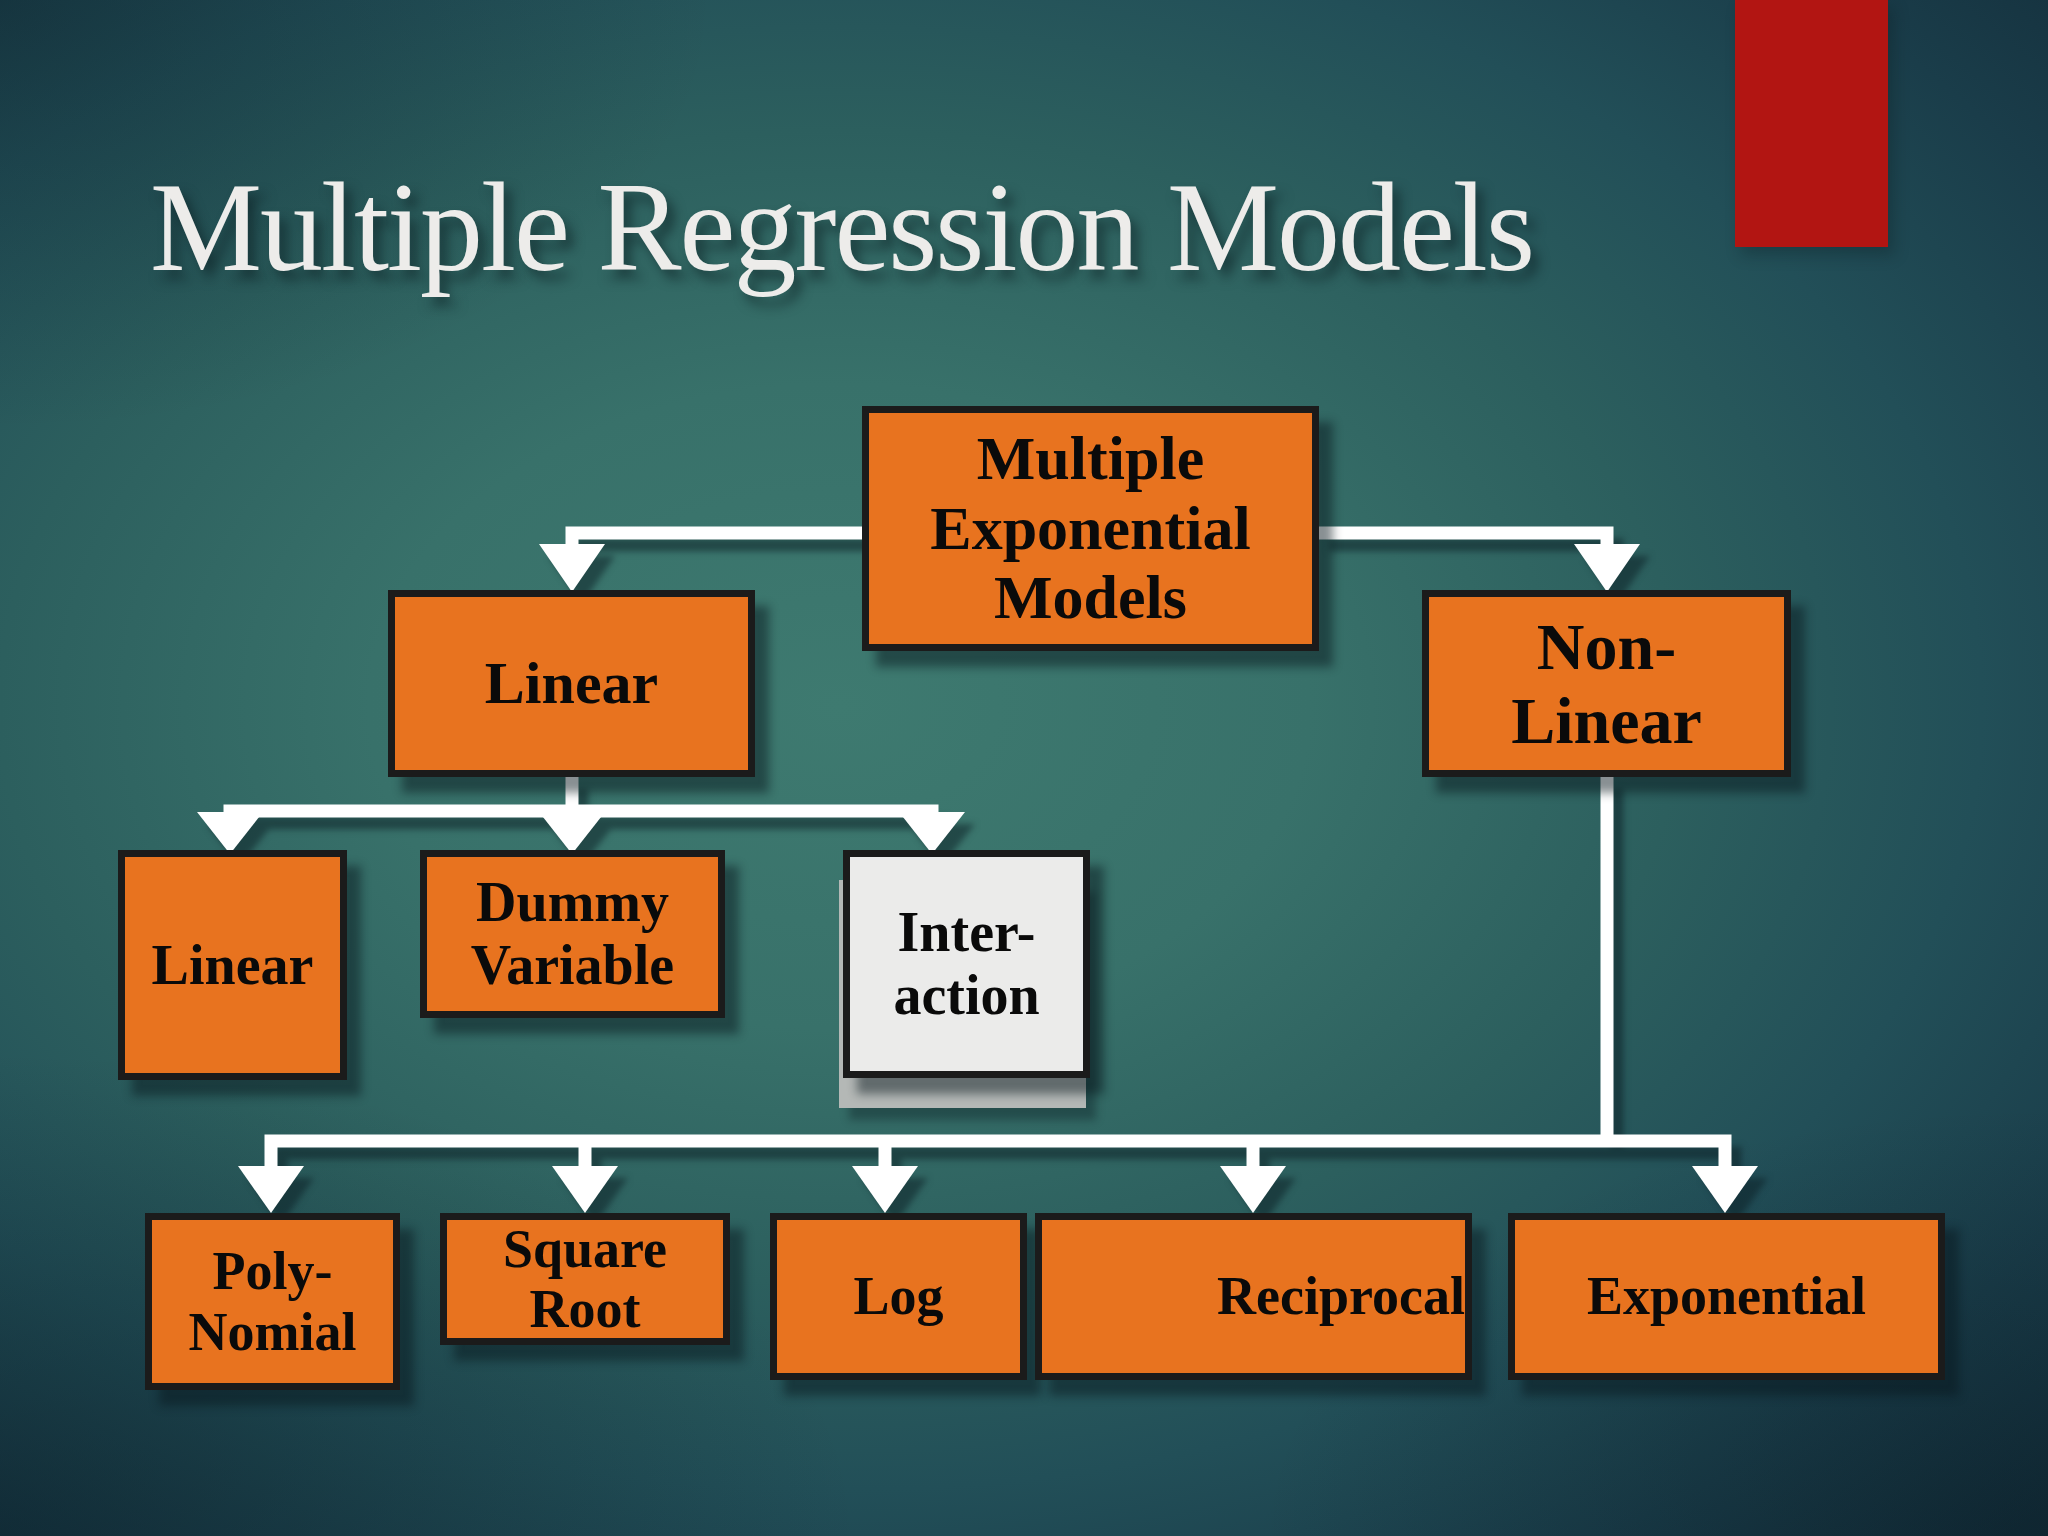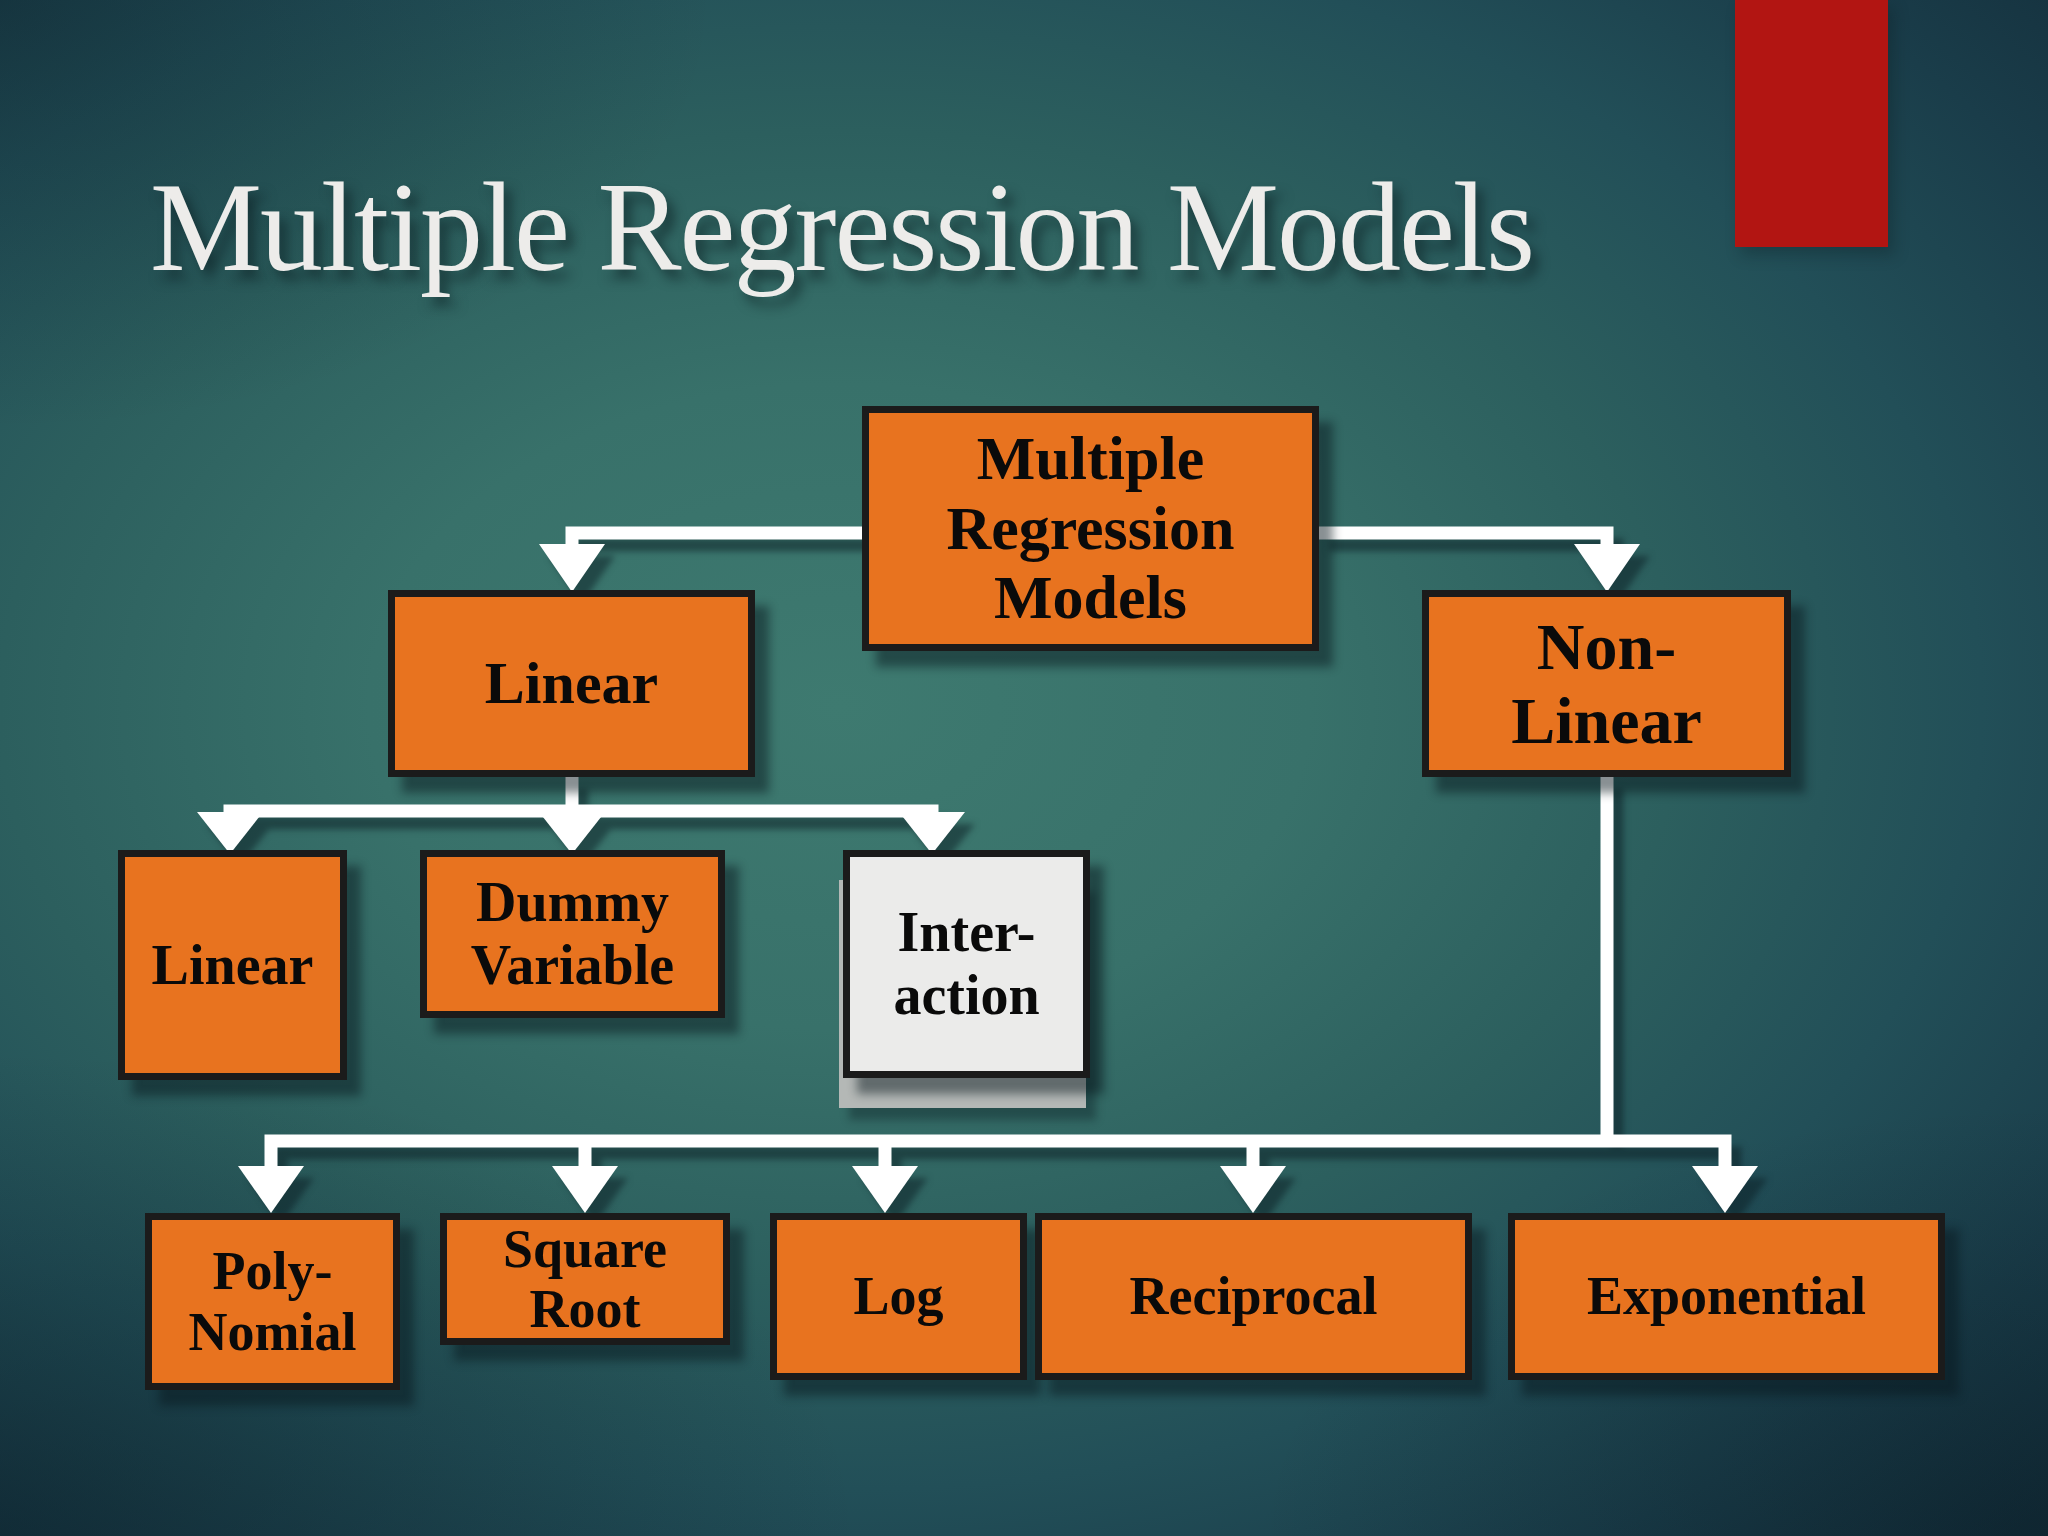--- a/index.html
+++ b/index.html
@@ -65,21 +65,21 @@
   .n-root       {left:862px; top:406px; width:457px;height:245px;font-size:62px;}
   .n-linear     {left:388px; top:590px; width:367px;height:187px;font-size:60px;}
   .n-nonlinear  {left:1422px;top:590px; width:369px;height:187px;font-size:66px;}
   .n-linear3    {left:118px; top:850px; width:229px;height:230px;font-size:56px;}
   .n-dummy      {left:420px; top:850px; width:305px;height:168px;font-size:56px;}
   .n-interaction{left:809px; top:850px; width:247px;height:228px;font-size:56px;}
   .g-interaction{left:839px; top:880px; width:247px;height:228px;}
   .n-poly       {left:145px; top:1213px;width:255px;height:177px;font-size:54px;}
   .n-sqroot     {left:440px; top:1213px;width:290px;height:132px;font-size:54px;}
   .n-log        {left:770px; top:1213px;width:257px;height:167px;font-size:54px;}
-  .n-reciprocal {left:1035px;top:1213px;width:437px;height:167px;font-size:54px;}
+  .n-reciprocal {left:1035px;top:1213px;width:437px;height:167px;font-size:54px;justify-content:flex-end;}
   .n-exponential{left:1508px;top:1213px;width:437px;height:167px;font-size:54px;}
 </style>
 </head>
 <body>
 
 <div id="slide">
 
   <svg class="connectors" width="2048" height="1536" viewBox="0 0 2048 1536">
     <g stroke="#FFFFFF" stroke-width="13" fill="none" stroke-linejoin="miter">
 
@@ -109,21 +109,21 @@
       <polygon points="1692,1166 1758,1166 1725,1213"></polygon>
     </g>
   </svg>
 
   <div class="accent-bar"></div>
 
   <h1 class="slide-title">Multiple Regression Models</h1>
 
   <div class="node n-root">
     <span class="label">Multiple
-Regression
+Exponential
 Models</span>
   </div>
 
   <div class="node n-linear">
     <span class="label">Linear</span>
   </div>
 
   <div class="node n-nonlinear">
     <span class="label">Non-
 Linear</span>

